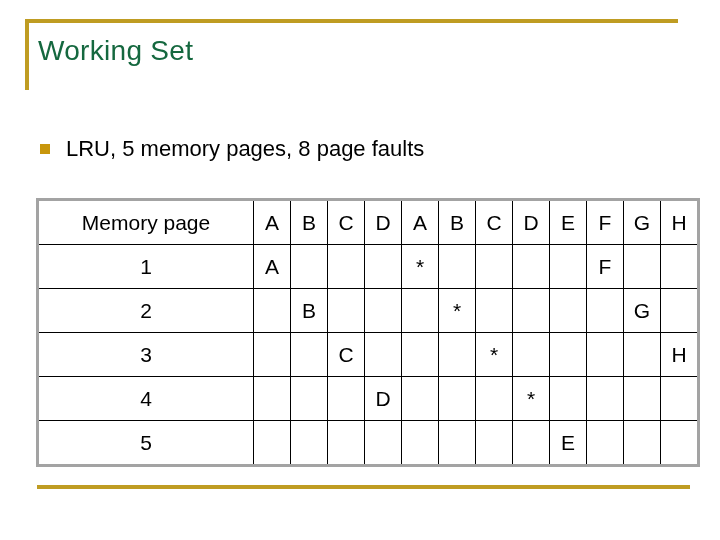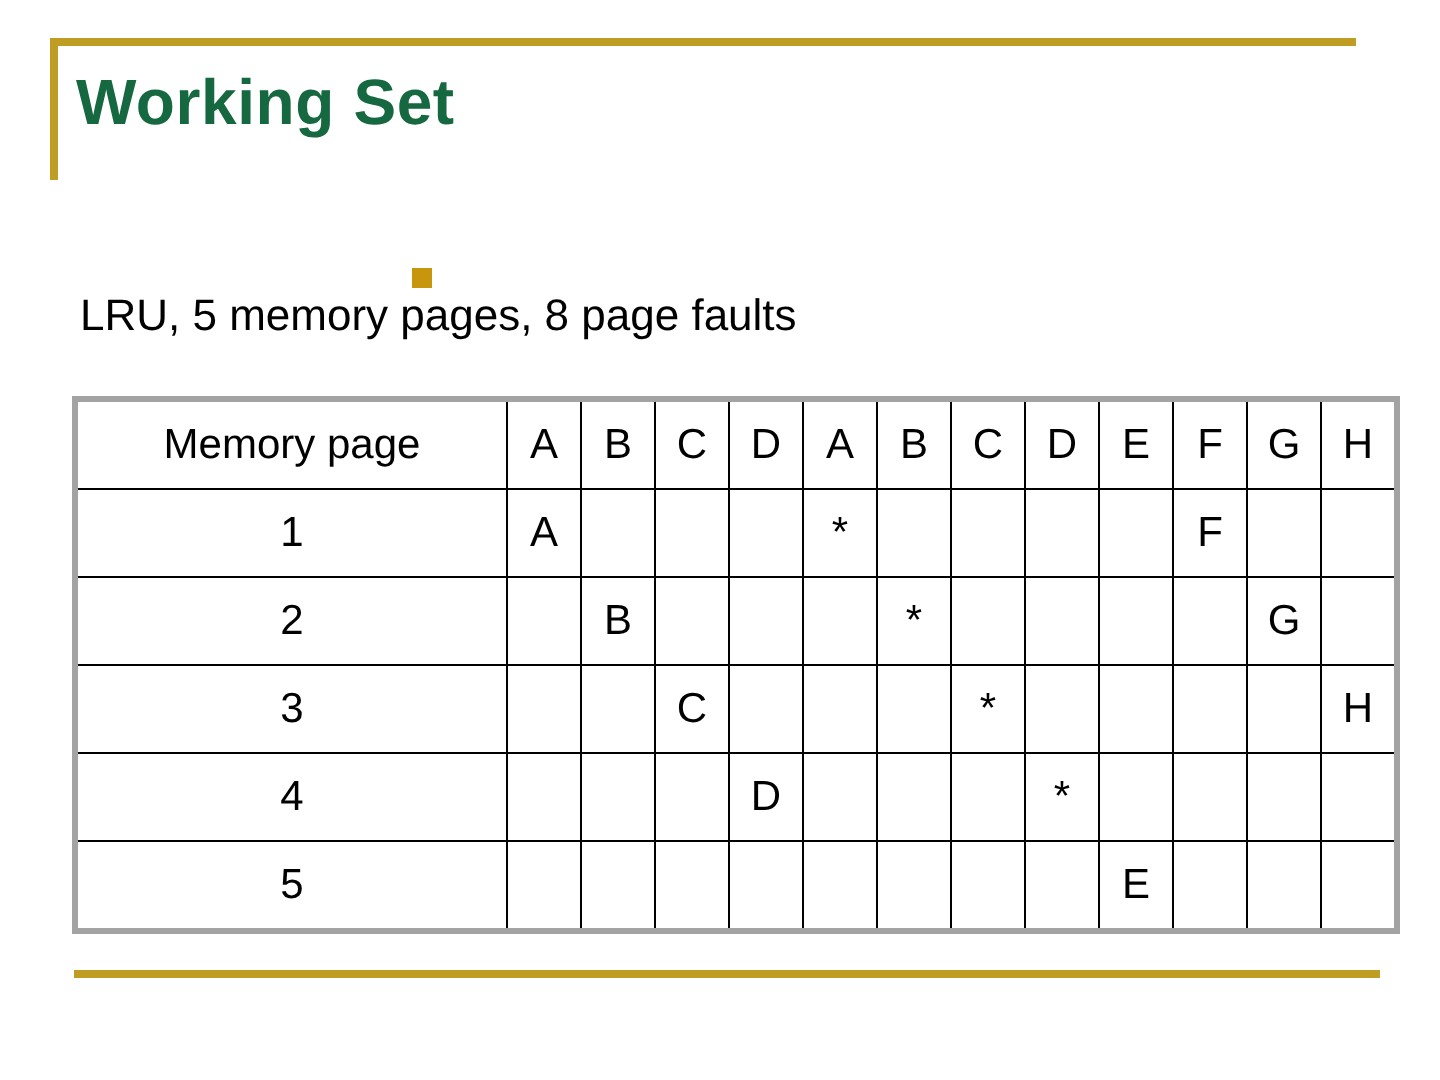--- a/index.html
+++ b/index.html
@@ -36,37 +36,36 @@
     left: 25px;
     top: 19px;
     width: 4px;
     height: 71px;
     background: #bf9c22;
   }
   #page-title {
     position: absolute;
     left: 38px;
     top: 23px;
-    font-size: 32px;
+    font-size: 28px;
     line-height: 56px;
     color: #15683f;
-    font-weight: bold;
+    font-weight: normal;
     letter-spacing: 0.3px;
     white-space: nowrap;
   }
 
   
   #bullet-row {
     position: absolute;
     left: 40px;
     top: 134px;
     display: flex;
     align-items: center;
     height: 30px;
-    flex-direction: column;
   }
   #bullet-marker {
     width: 10px;
     height: 10px;
     background: #c8960c;
     margin-right: 16px;
     flex: 0 0 auto;
   }
   #bullet-text {
     font-size: 22px;

